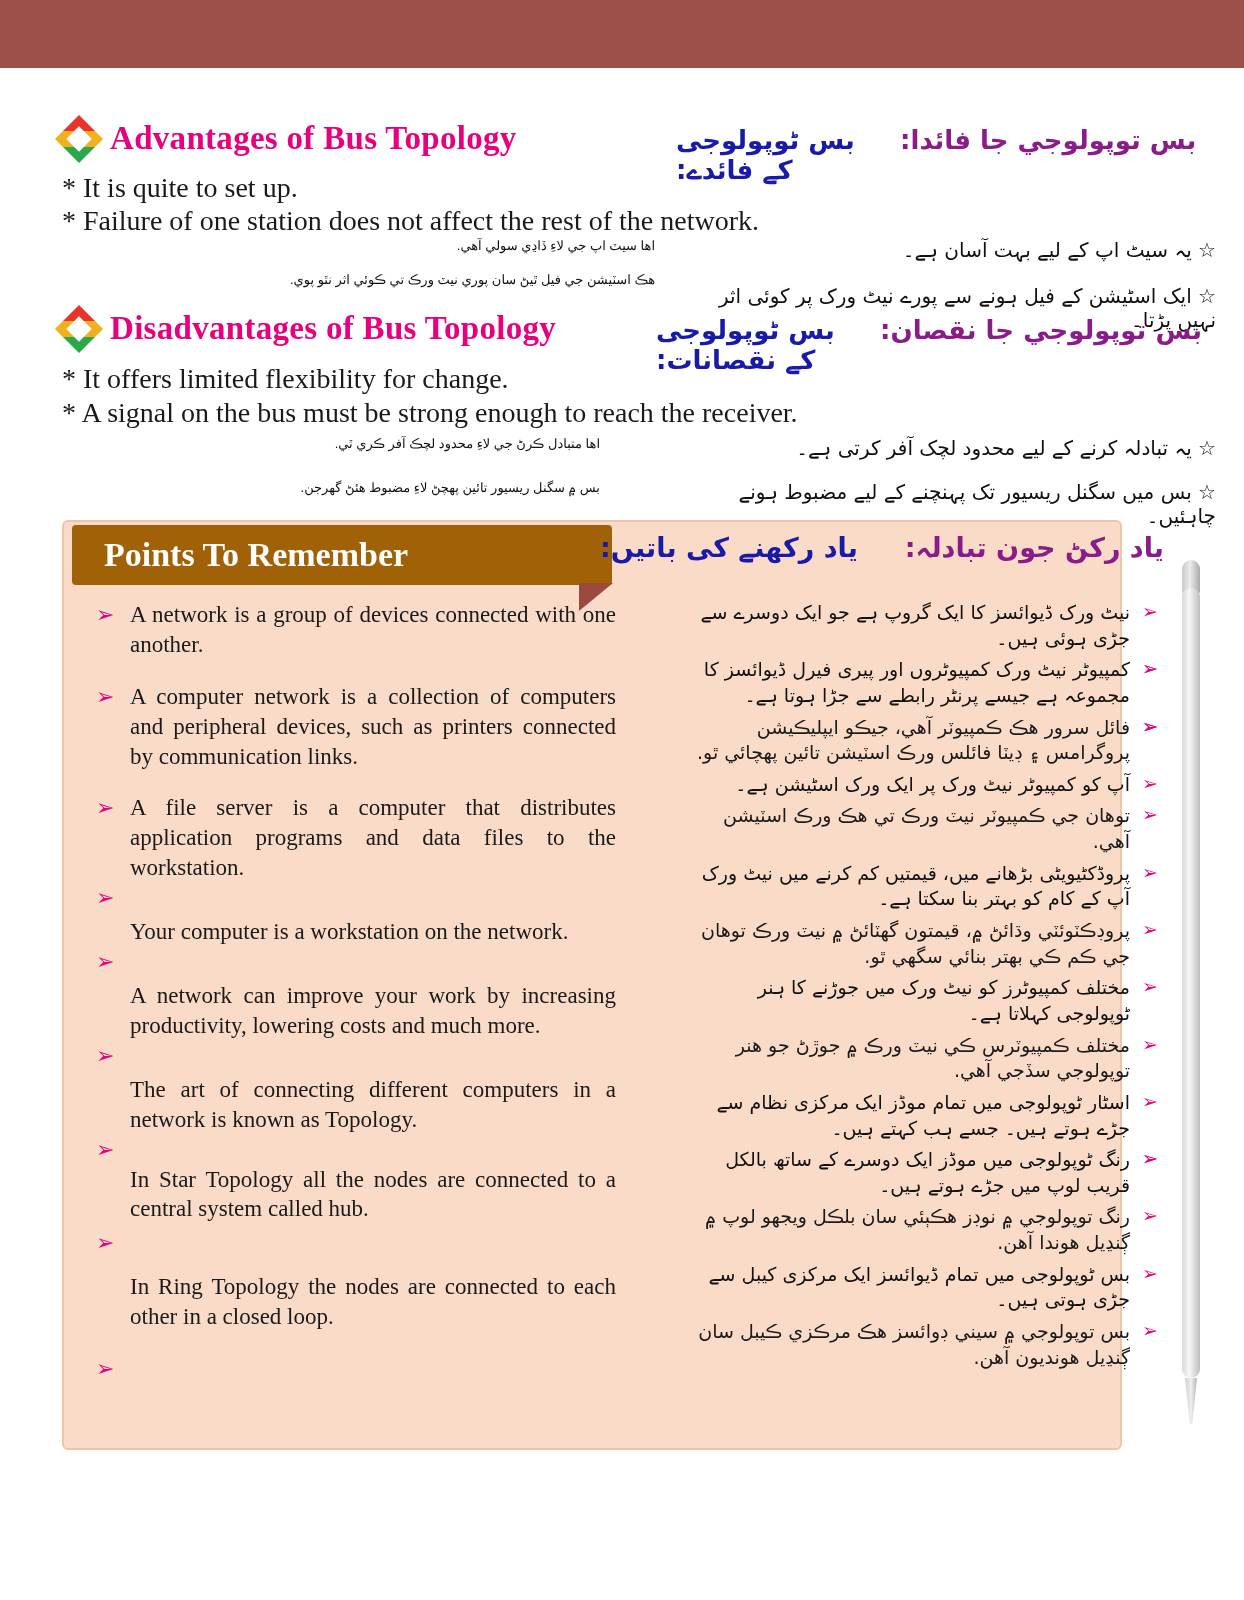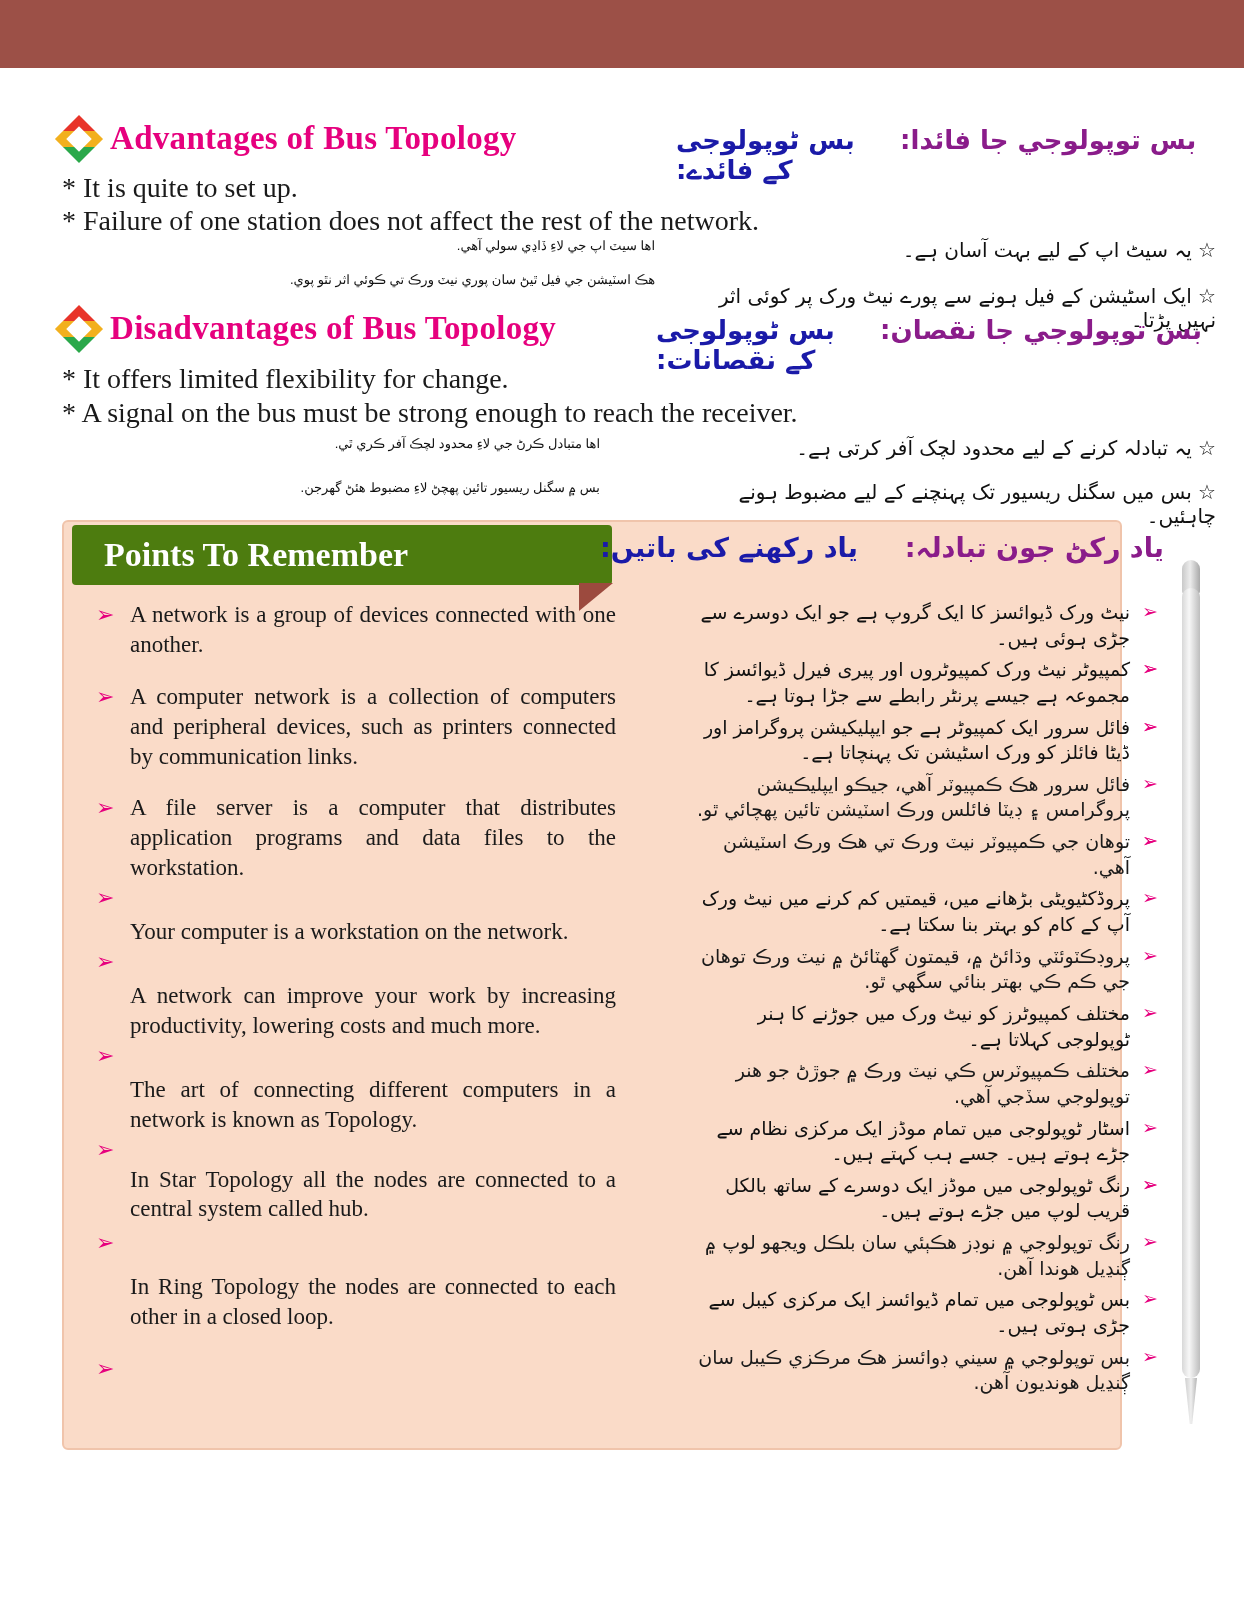--- a/index.html
+++ b/index.html
@@ -74,21 +74,21 @@
   .ptr-panel {
     position:absolute; left:62px; top:520px;
     width:1060px; height:930px;
     background:#fadbc8;
     border:2px solid #f0c4ab;
     border-radius:6px;
   }
   .ptr-ribbon {
     position:absolute; left:72px; top:525px;
     width:540px; height:60px;
-    background:#4d7c0f;
+    background:#a16207;
     border-radius:4px;
     display:flex; align-items:center;
     padding-left:32px;
     color:#ffffff;
     font-family:"Liberation Serif", serif;
     font-weight:bold; font-size:34px;
   }
   .ptr-ribbon::after{
     content:"";
     position:absolute; right:-1px; bottom:-26px;
@@ -221,23 +221,23 @@
   <div class="en-item" style="height:10px;">
       <span class="arrow">➢</span>
     </div>
 </div>
 
 <div class="ur-col">
   <div class="ur-item"><span class="arrow-r">➢</span><span>نیٹ ورک ڈیوائسز کا ایک گروپ ہے جو ایک دوسرے سے جڑی ہوئی ہیں۔</span></div>
   <div class="ur-item sdh"><span class="arrow-r">➢</span></div>
   <div class="ur-item"><span class="arrow-r">➢</span><span>کمپیوٹر نیٹ ورک کمپیوٹروں اور پیری فیرل ڈیوائسز کا مجموعہ ہے جیسے پرنٹر رابطے سے جڑا ہوتا ہے۔</span></div>
   <div class="ur-item sdh"><span class="arrow-r">➢</span></div>
-  <div class="ur-item"><span class="arrow-r">➢</span><span>فائل سرور ایک کمپیوٹر ہے جو ایپلیکیشن پروگرامز اور ڈیٹا فائلز کو ورک اسٹیشن تک پہنچاتا ہے۔</span></div>
+  <div class="ur-item"><span class="arrow-r">➢</span></div>
   <div class="ur-item sdh"><span class="arrow-r">➢</span><span>فائل سرور ھڪ ڪمپيوٽر آھي، جيڪو ايپليڪيشن پروگرامس ۽ ڊيٽا فائلس ورڪ اسٽيشن تائين پهچائي ٿو.</span></div>
-  <div class="ur-item"><span class="arrow-r">➢</span></div>
+  <div class="ur-item"><span class="arrow-r">➢</span><span>آپ کو کمپیوٹر نیٹ ورک پر ایک ورک اسٹیشن ہے۔</span></div>
   <div class="ur-item sdh"><span class="arrow-r">➢</span><span>توهان جي ڪمپيوٽر نيٽ ورڪ تي ھڪ ورڪ اسٽيشن آھي.</span></div>
   <div class="ur-item"><span class="arrow-r">➢</span><span>پروڈکٹیویٹی بڑھانے میں، قیمتیں کم کرنے میں نیٹ ورک آپ کے کام کو بہتر بنا سکتا ہے۔</span></div>
   <div class="ur-item sdh"><span class="arrow-r">➢</span><span>پروڊڪٽوئٽي وڌائڻ ۾، قيمتون گهٽائڻ ۾ نيٽ ورڪ توهان جي ڪم ڪي بهتر بنائي سگهي ٿو.</span></div>
   <div class="ur-item"><span class="arrow-r">➢</span><span>مختلف کمپیوٹرز کو نیٹ ورک میں جوڑنے کا ہنر ٹوپولوجی کہلاتا ہے۔</span></div>
   <div class="ur-item sdh"><span class="arrow-r">➢</span><span>مختلف ڪمپيوٽرس ڪي نيٽ ورڪ ۾ جوڙڻ جو هنر توپولوجي سڏجي آھي.</span></div>
   <div class="ur-item"><span class="arrow-r">➢</span><span>اسٹار ٹوپولوجی میں تمام موڈز ایک مرکزی نظام سے جڑے ہوتے ہیں۔ جسے ہب کہتے ہیں۔</span></div>
   <div class="ur-item sdh"><span class="arrow-r">➢</span></div>
   <div class="ur-item"><span class="arrow-r">➢</span><span>رنگ ٹوپولوجی میں موڈز ایک دوسرے کے ساتھ بالکل قریب لوپ میں جڑے ہوتے ہیں۔</span></div>
   <div class="ur-item sdh"><span class="arrow-r">➢</span><span>رنگ توپولوجي ۾ نوڊز ھڪٻئي سان بلڪل ويجهو لوپ ۾ ڳنڍيل هوندا آهن.</span></div>
   <div class="ur-item"><span class="arrow-r">➢</span><span>بس ٹوپولوجی میں تمام ڈیوائسز ایک مرکزی کیبل سے جڑی ہوتی ہیں۔</span></div>

